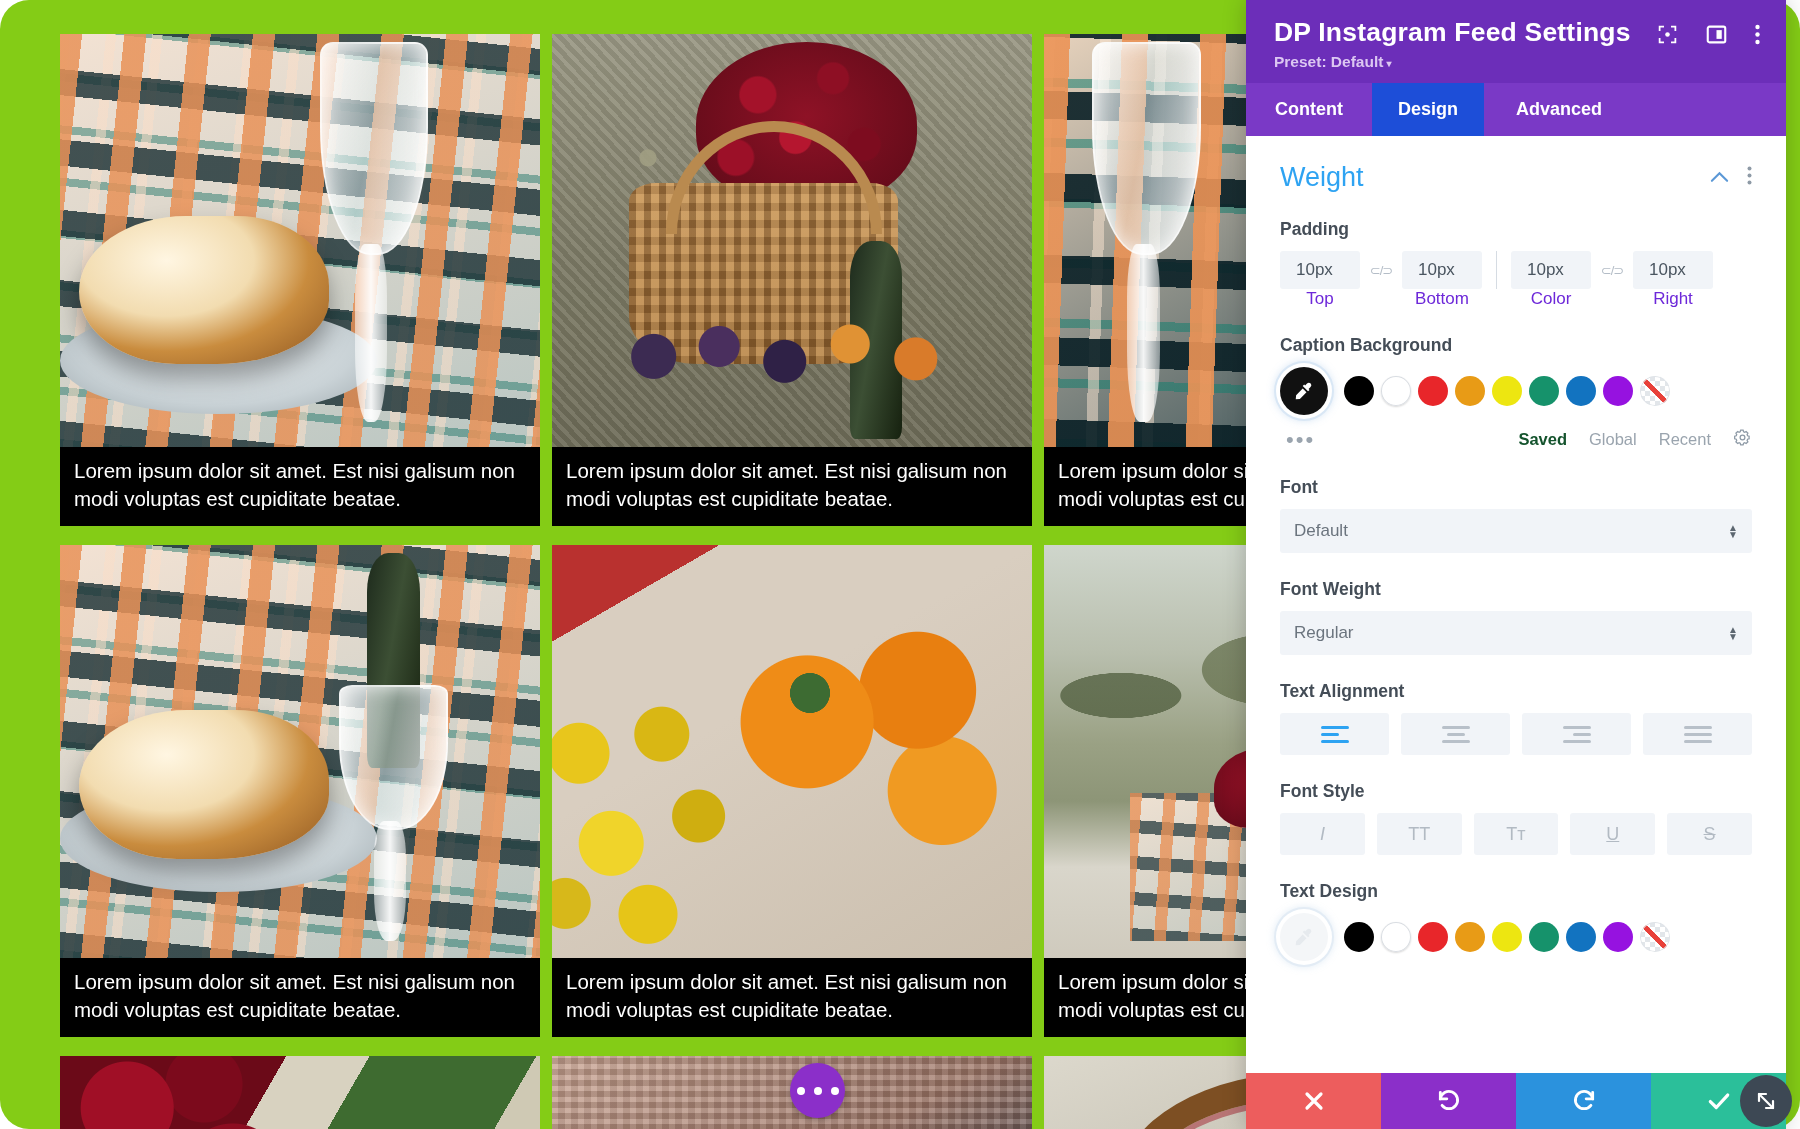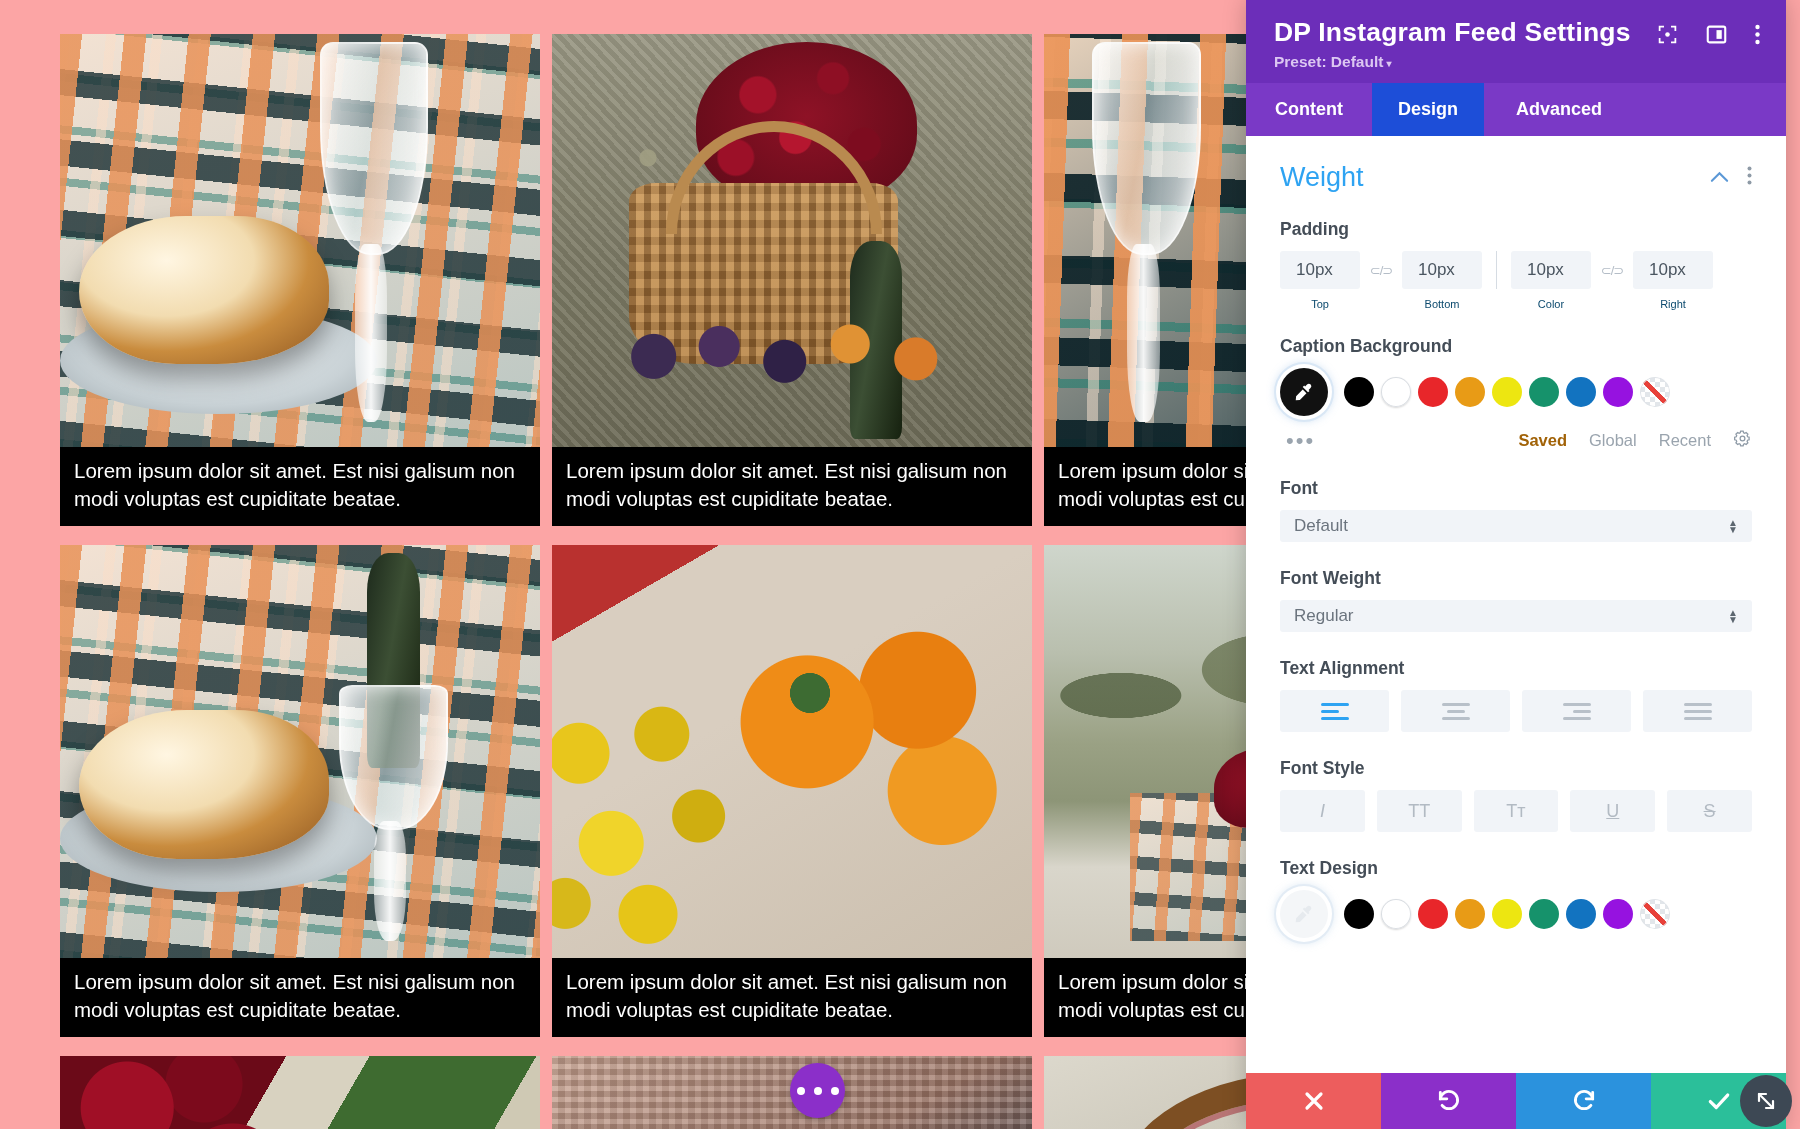--- a/index.html
+++ b/index.html
@@ -8,22 +8,23 @@
     overflow: hidden;
     background: #ffffff;
     font-family: "Liberation Sans", sans-serif;
   }
   #root { position: relative; width: 1800px; height: 1129px; }
 
   
   .feed {
     position: absolute; left: 0; top: 0;
     width: 1800px; height: 1129px;
-    background: #fca5a5;
+    background: #84cc16;
     padding: 34px 0 10px 60px;
+    border-radius: 29px;
   }
   .grid {
     display: grid;
     grid-template-columns: 480px 480px 480px;
     column-gap: 12px;
     row-gap: 19px;
     width: 1460px;
   }
   .card { position: relative; overflow: hidden; background:#000; }
   .card-img { width: 100%; height: 413px; display:block; position: relative; overflow:hidden; }
@@ -264,21 +265,21 @@
   .field-block { margin-bottom:26px; }
 
   .pad-row { display:flex; align-items:flex-start; }
   .pad-cell { width:80px; }
   .pad-input {
     background:#F1F4F8; border:none; border-radius:3px;
     height:38px; line-height:38px; padding:0 16px;
     font-size:17px; color:#4a5560; font-family:"Liberation Sans", sans-serif;
     width:80px;
   }
-  .pad-sub { text-align:center; font-size:11px; color:#0c4a6e; margin-top:9px; }
+  .pad-sub { text-align:center; font-size:17px; color:#6d28d9; }
   .link-icon {
     width:42px; height:38px; display:flex; align-items:center; justify-content:center;
     color:#b4bdc7; font-size:13px; letter-spacing:-1px;
   }
   .pad-div { width:1px; height:38px; background:#d6dce3; margin:0 14px; }
 
   .swatches { display:flex; align-items:center; gap:0; }
   .sw {
     width:30px; height:30px; border-radius:50%; margin-right:7px;
     flex:0 0 auto;
@@ -299,25 +300,25 @@
   .picker-btn.dark { background:#111111; }
   .picker-btn.light { background:#f4f6f8; box-shadow: 0 0 0 4px #ffffff, 0 0 0 6px #e3ecf5, 0 0 9px 5px rgba(150,185,220,.35); }
 
   .sw-meta {
     display:flex; align-items:center; justify-content:space-between;
     margin-top:13px; padding-left:6px;
   }
   .dots3 { color:#9aa4ae; font-size:22px; letter-spacing:2px; line-height:10px; }
   .meta-right { display:flex; align-items:center; gap:22px; }
   .meta-link { font-size:16.5px; color:#9aa4ae; }
-  .meta-link.active { color:#a16207; font-weight:bold; }
+  .meta-link.active { color:#14532d; font-weight:bold; }
 
   .select-box {
     background:#F1F4F8; border:none; border-radius:3px;
-    height:32px; display:flex; align-items:center; justify-content:space-between;
+    height:44px; display:flex; align-items:center; justify-content:space-between;
     padding:0 14px; font-size:17px; color:#6b747e;
   }
   .sel-arrows { display:flex; flex-direction:column; gap:2px; color:#5c6670; line-height:7px; font-size:10px; }
 
   .btn-row { display:flex; gap:12px; }
   .opt-btn {
     flex:1 1 0; height:42px; background:#F1F4F8; border-radius:3px;
     display:flex; align-items:center; justify-content:center;
     color:#b2bac3; font-size:18px;
   }

